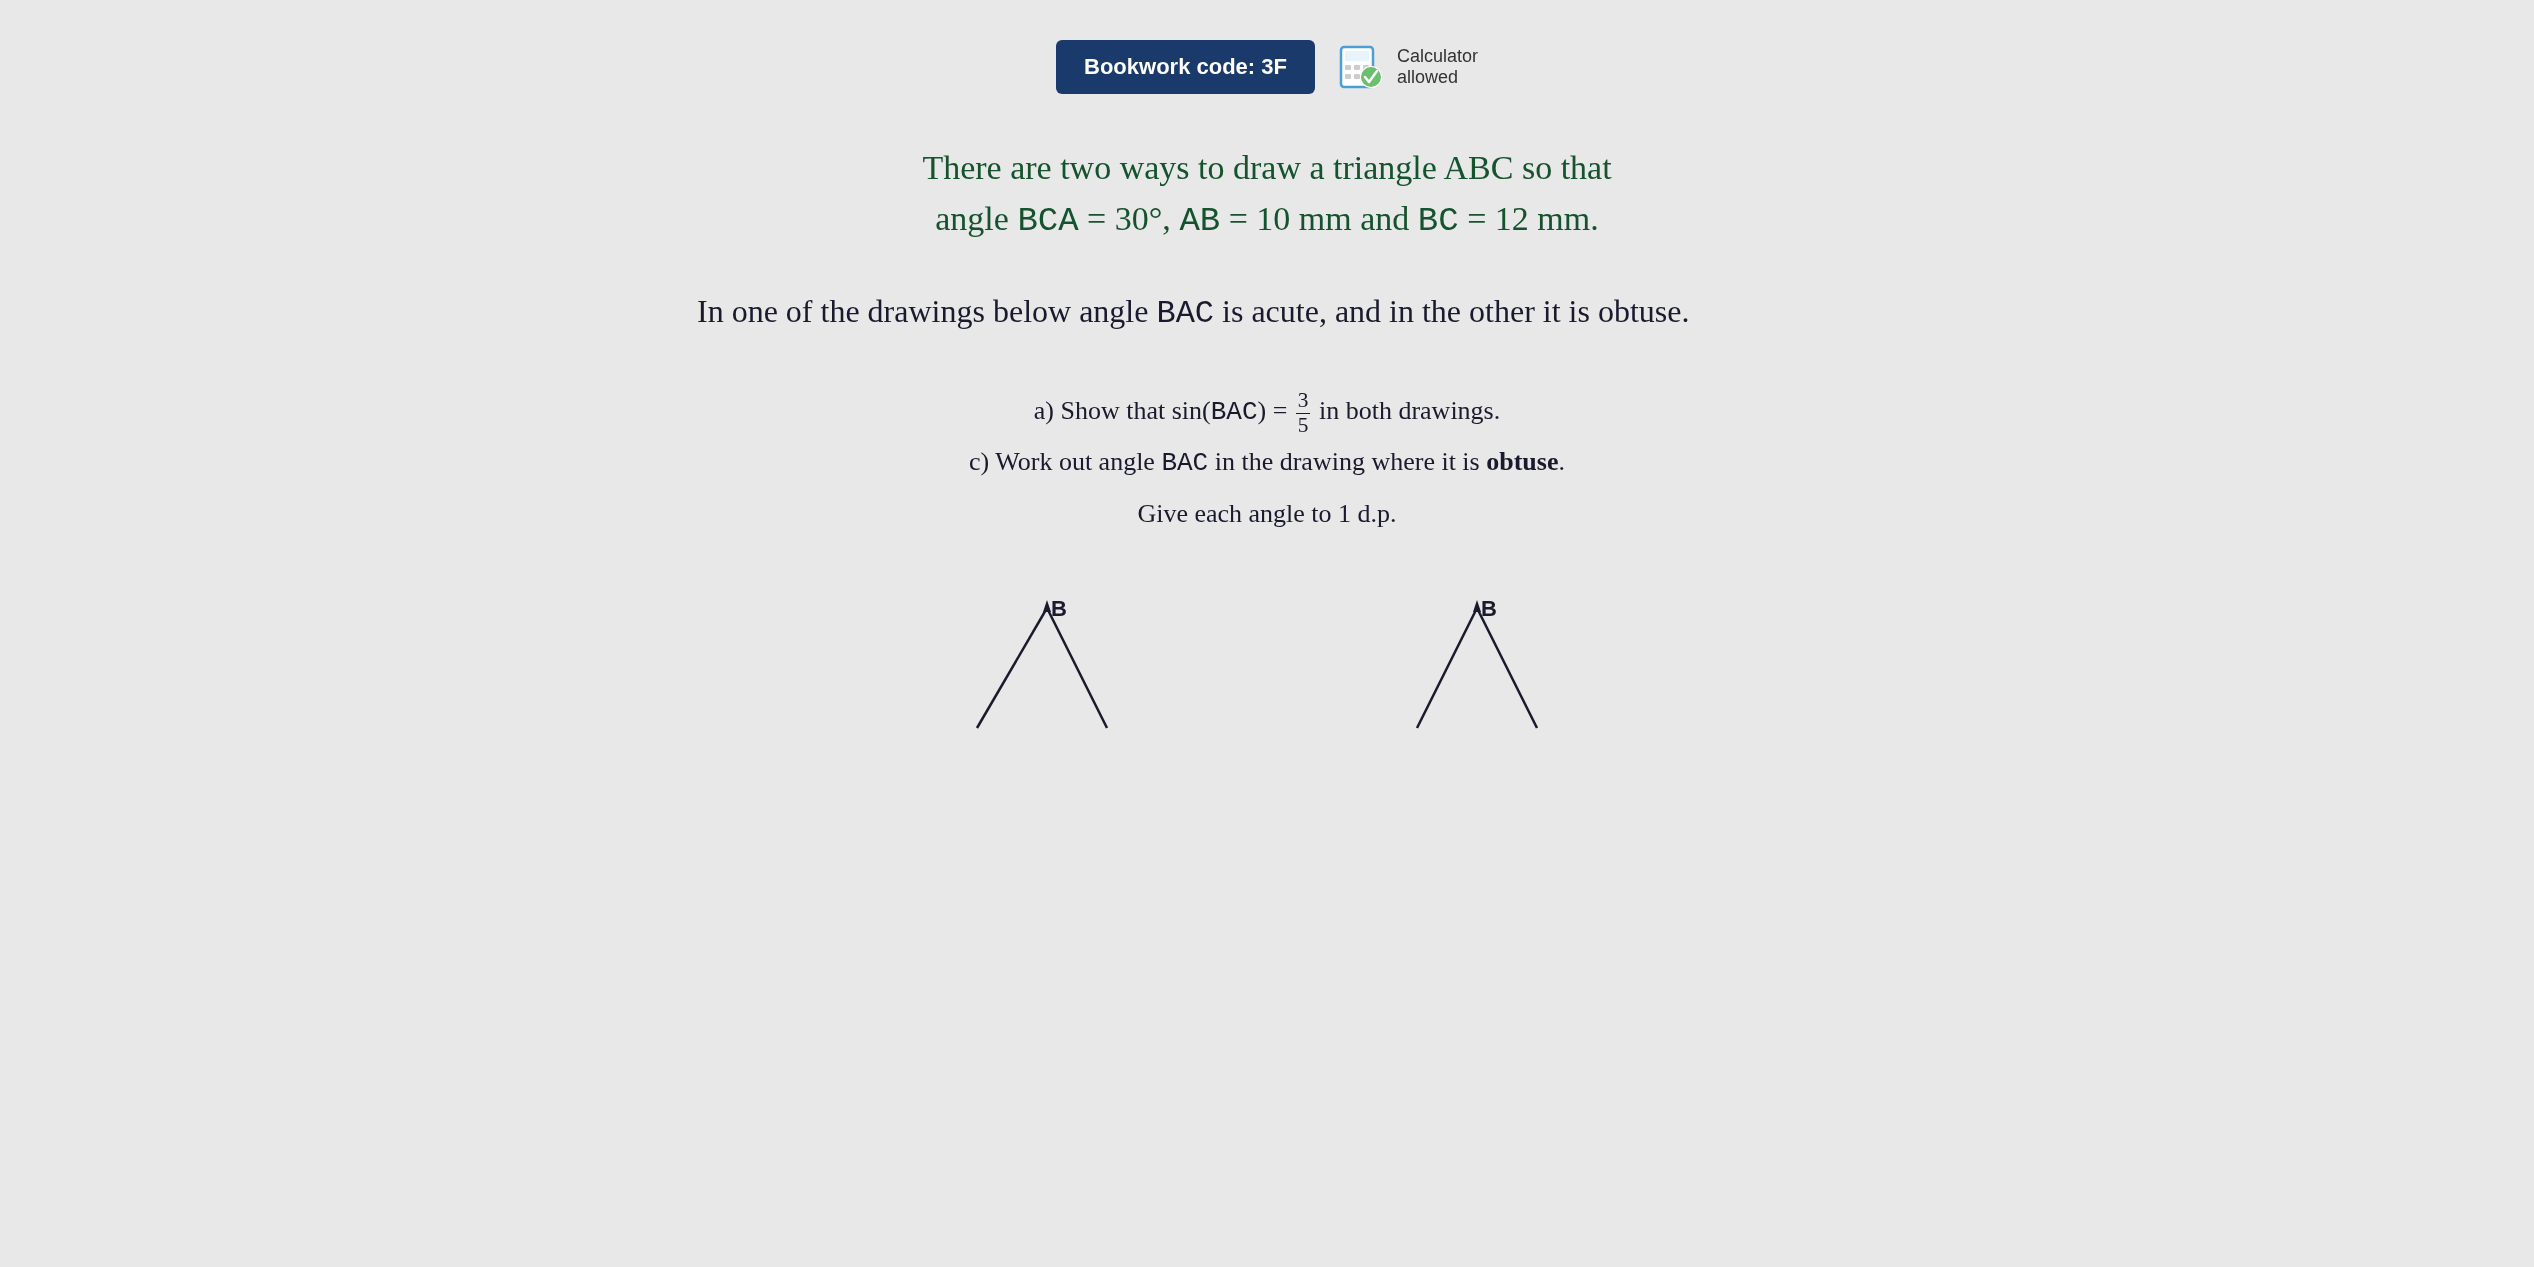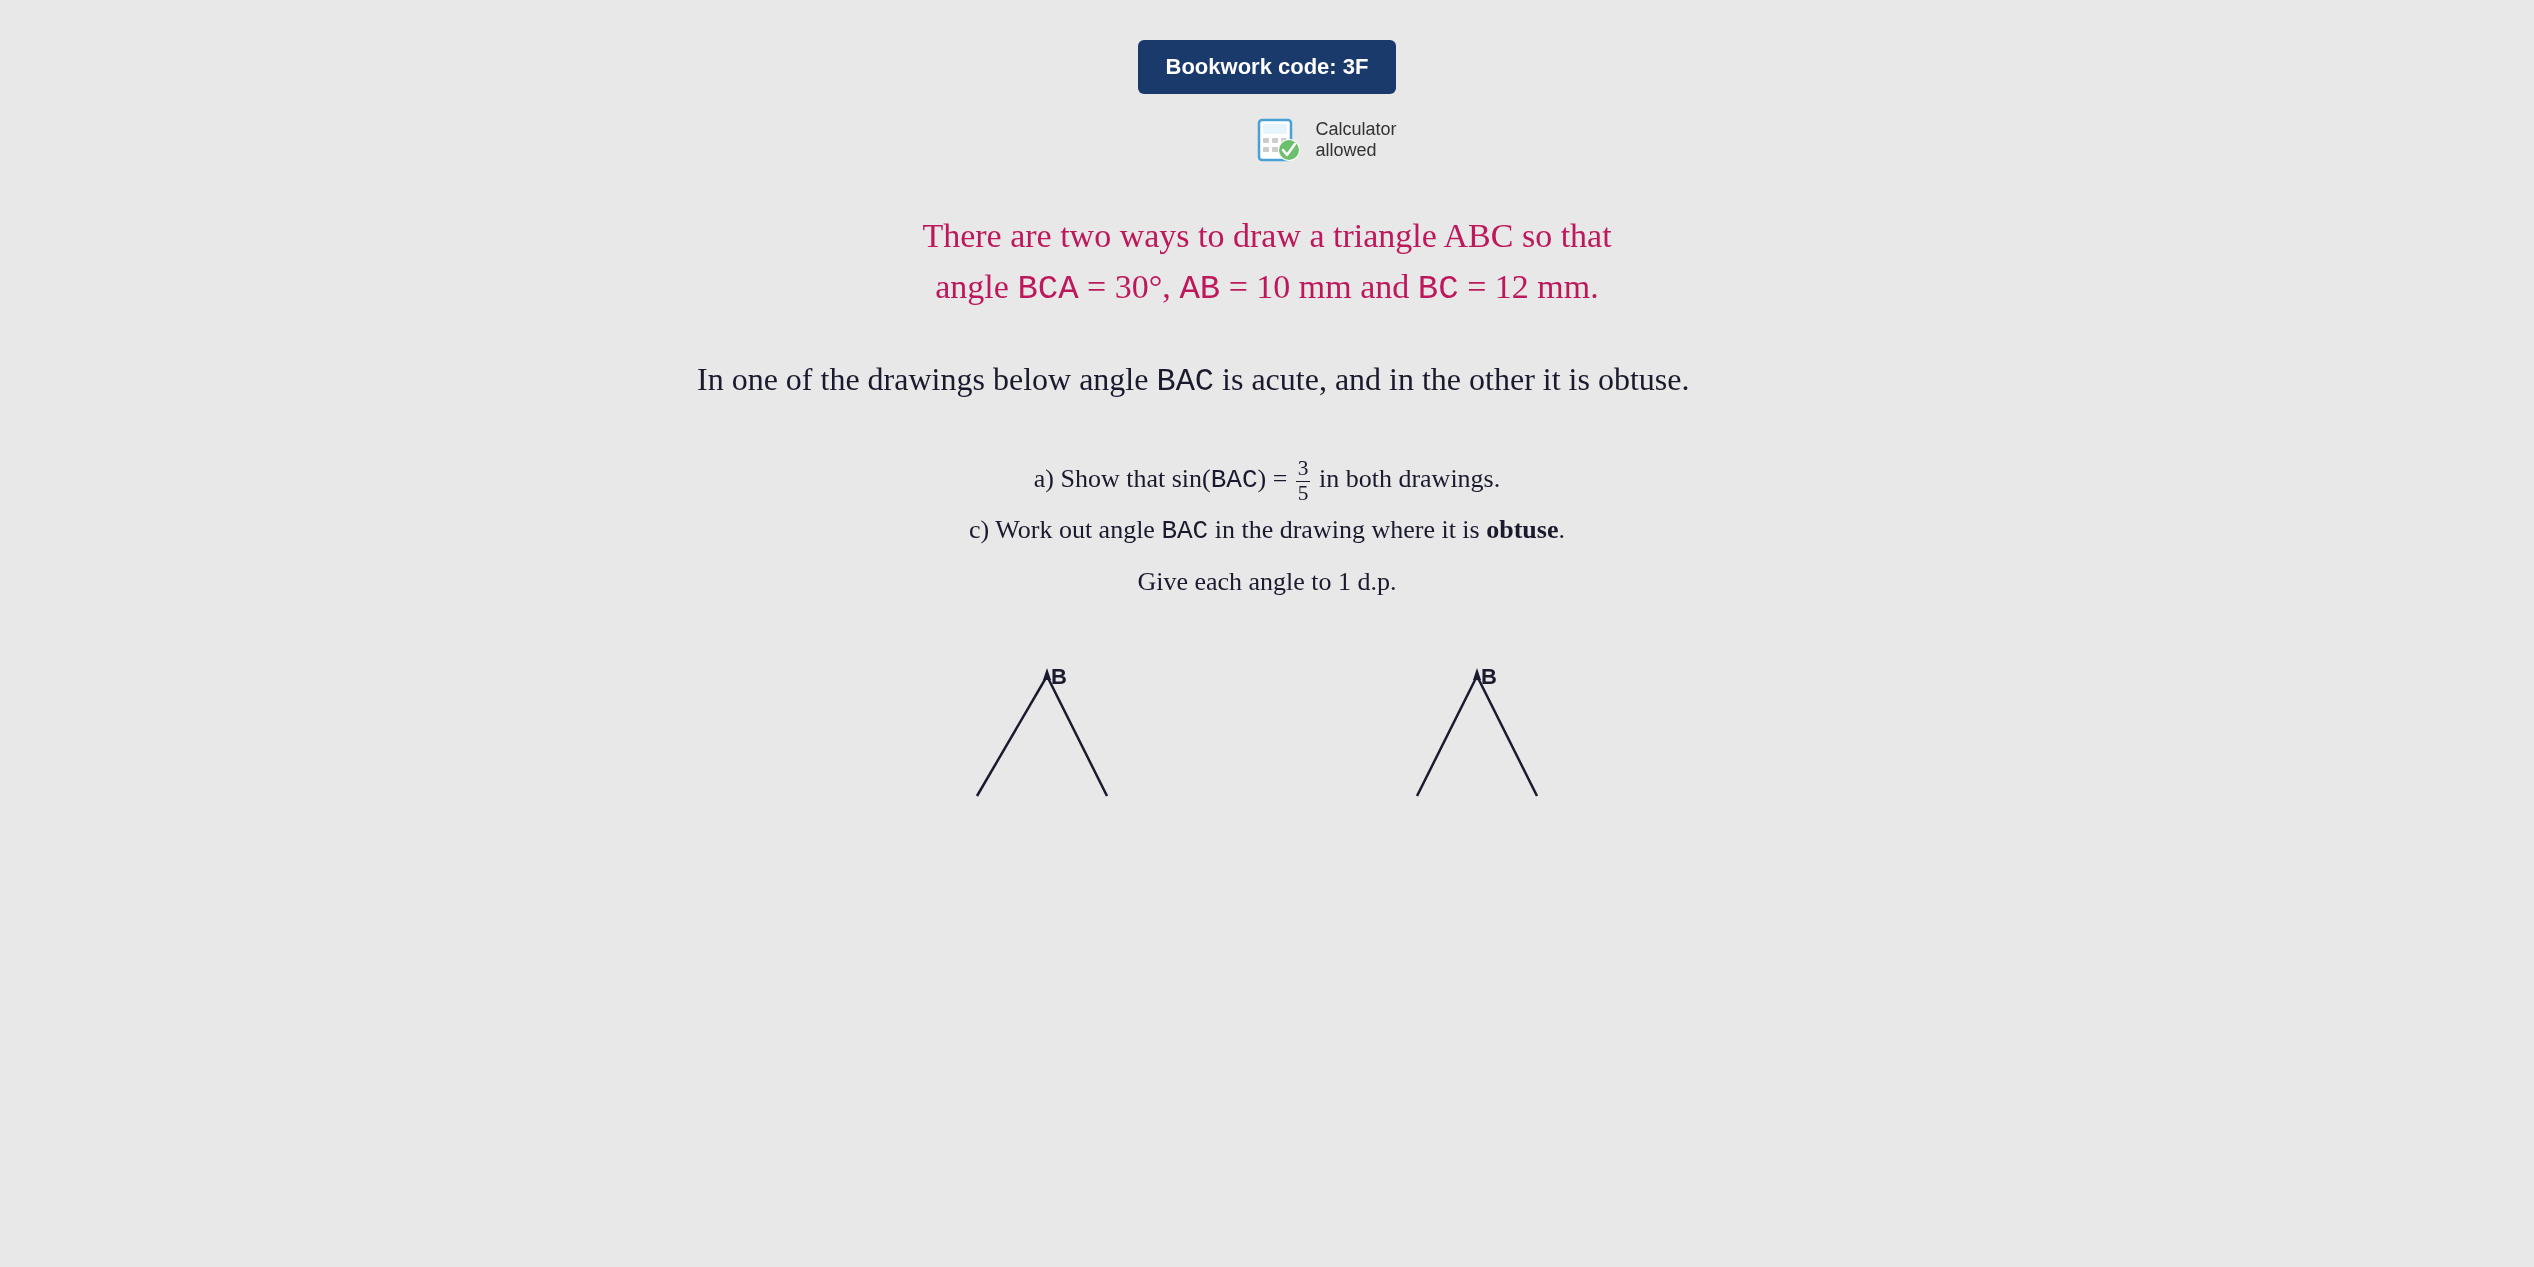--- a/index.html
+++ b/index.html
@@ -13,24 +13,23 @@
       font-family: Georgia, 'Times New Roman', serif;
       min-height: 100vh;
       display: flex;
       flex-direction: column;
       align-items: center;
       padding: 40px 60px;
     }
 
     .header-bar {
       display: flex;
-      align-items: flex-end;
+      align-items: center;
       gap: 24px;
       margin-bottom: 48px;
-      flex-direction: column;
     }
 
     .bookwork-badge {
       background-color: #1a3a6b;
       color: white;
       font-family: Arial, sans-serif;
       font-weight: bold;
       font-size: 22px;
       padding: 14px 28px;
       border-radius: 6px;
@@ -46,21 +45,21 @@
     }
 
     .question-body {
       max-width: 1200px;
       width: 100%;
       text-align: center;
     }
 
     .intro-text {
       font-size: 34px;
-      color: #be185d;
+      color: #14532d;
       line-height: 1.5;
       margin-bottom: 40px;
       font-family: Georgia, serif;
     }
 
     .secondary-text {
       font-size: 32px;
       color: #1a1a2e;
       line-height: 1.5;
       margin-bottom: 48px;

